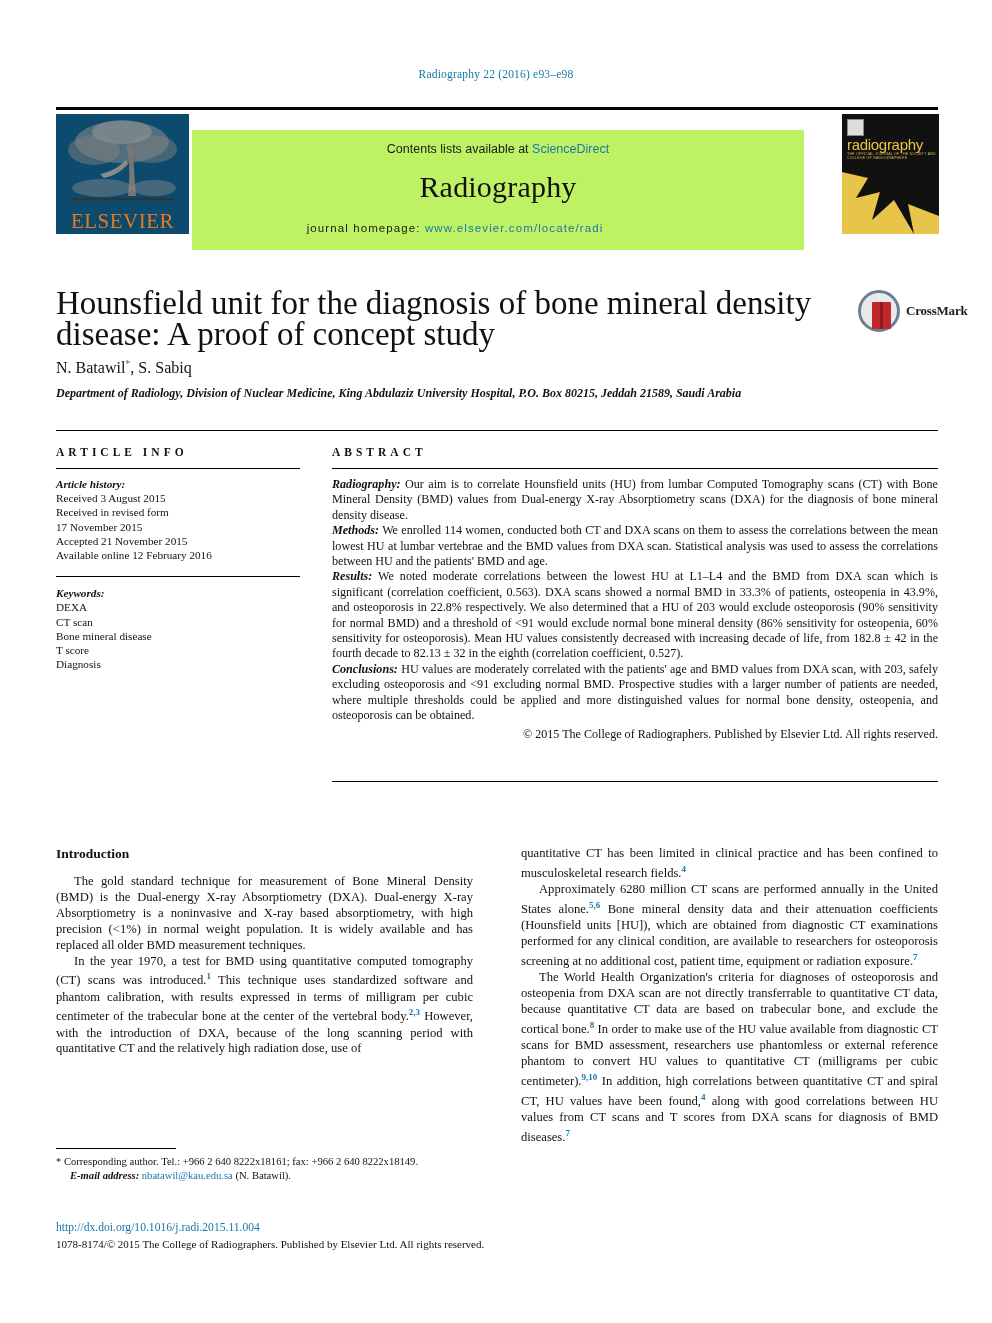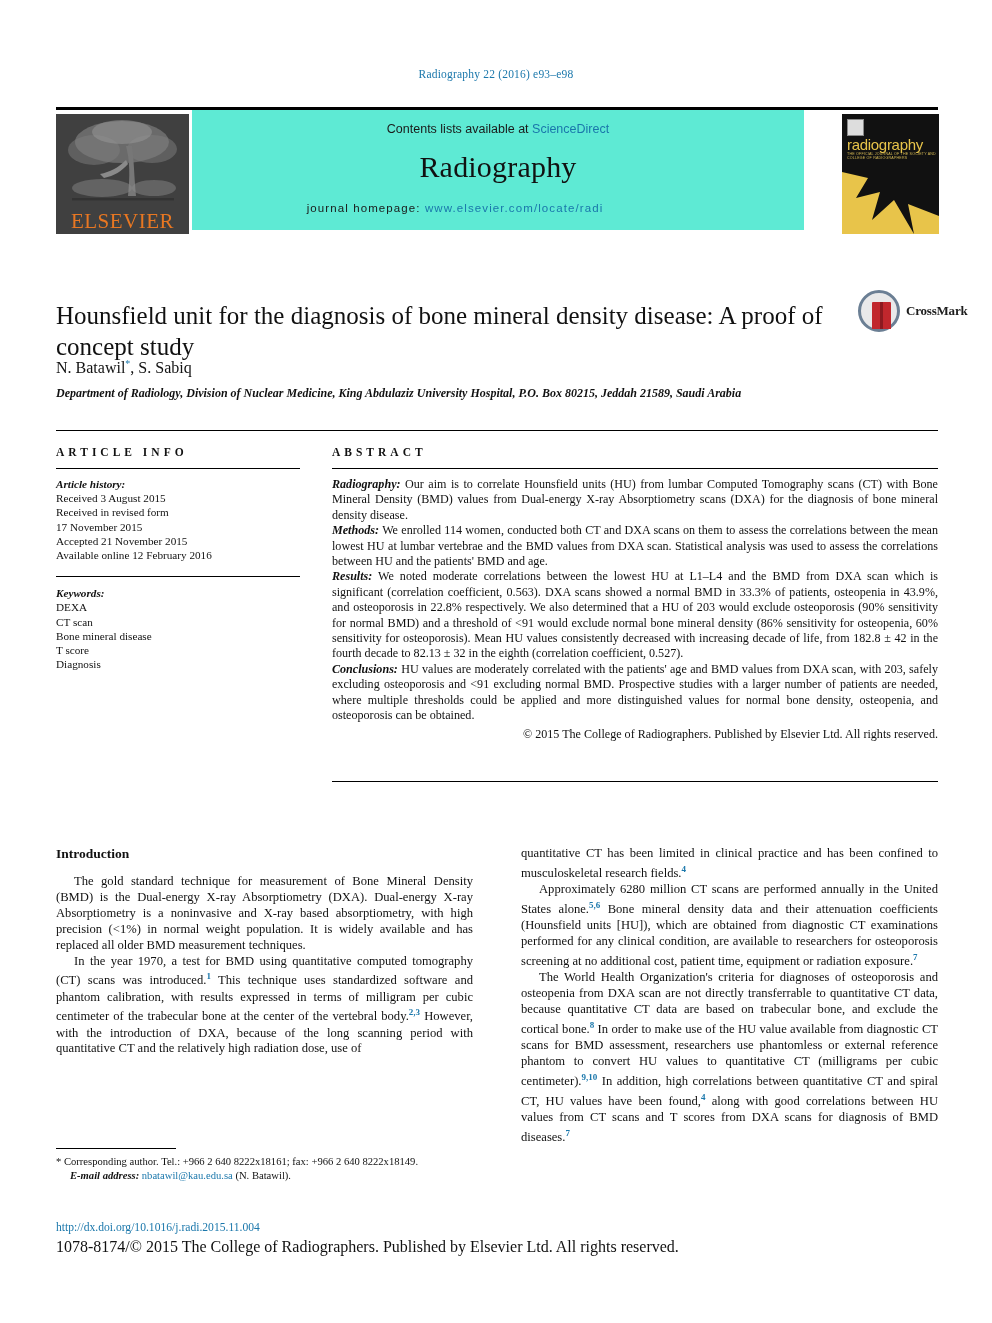--- a/index.html
+++ b/index.html
@@ -39,27 +39,27 @@
     position: absolute;
     left: 56px; top: 107px;
     width: 882px;
     height: 125px;
     border-top: 3px solid #000;
   }
   .mast-logo {
     position: absolute;
     left: 0; top: 4px;
     width: 133px; height: 120px;
-    background: #404040;
+    background: #0c4a6e;
   }
   .mast-center {
     position: absolute;
-    left: 136px; top: 0;
+    left: 136px; top: 20px;
     width: 612px; height: 120px;
-    background: #5eead4;
+    background: #bef264;
   }
   .mast-cover {
     position: absolute;
     left: 786px; top: 4px;
     width: 97px; height: 120px;
   }
   .contents-line {
     position: absolute;
     left: 0; top: 12px;
     width: 612px;
@@ -124,23 +124,23 @@
     font-size: 3.6px; color: #d8bb55; letter-spacing: .2px;
   }
   .cover-mark {
     position:absolute; left:5px; top:5px; width:15px; height:15px;
     background:#ddd; border:1px solid #888;
   }
 
   
   .title {
     position: absolute;
-    left: 56px; top: 300px;
+    left: 56px; top: 288px;
     width: 790px;
-    font-size: 25px;
+    font-size: 33px;
     line-height: 31px;
     color: #111;
     font-family: "Liberation Serif", serif;
   }
   .authors {
     position: absolute;
     left: 56px; top: 358px;
     width: 700px;
     font-size: 16px;
     color: #111;
@@ -267,21 +267,21 @@
   .fn-em { font-style: italic; font-weight: bold; }
   .fn-link { color: #1a77ab; }
 
   .doi {
     position: absolute; left: 56px; top: 1221px; width: 600px;
     font-size: 11.6px; color: #1a77ab;
     font-family: "Liberation Serif", serif;
   }
   .issn {
     position: absolute; left: 56px; top: 1238px; width: 700px;
-    font-size: 16px; color: #111;
+    font-size: 11px; color: #111;
     font-family: "Liberation Serif", serif;
   }
 </style>
 </head>
 <body>
 
 <div class="page">
 
   <div class="runhead">Radiography 22 (2016) e93–e98</div>
 

